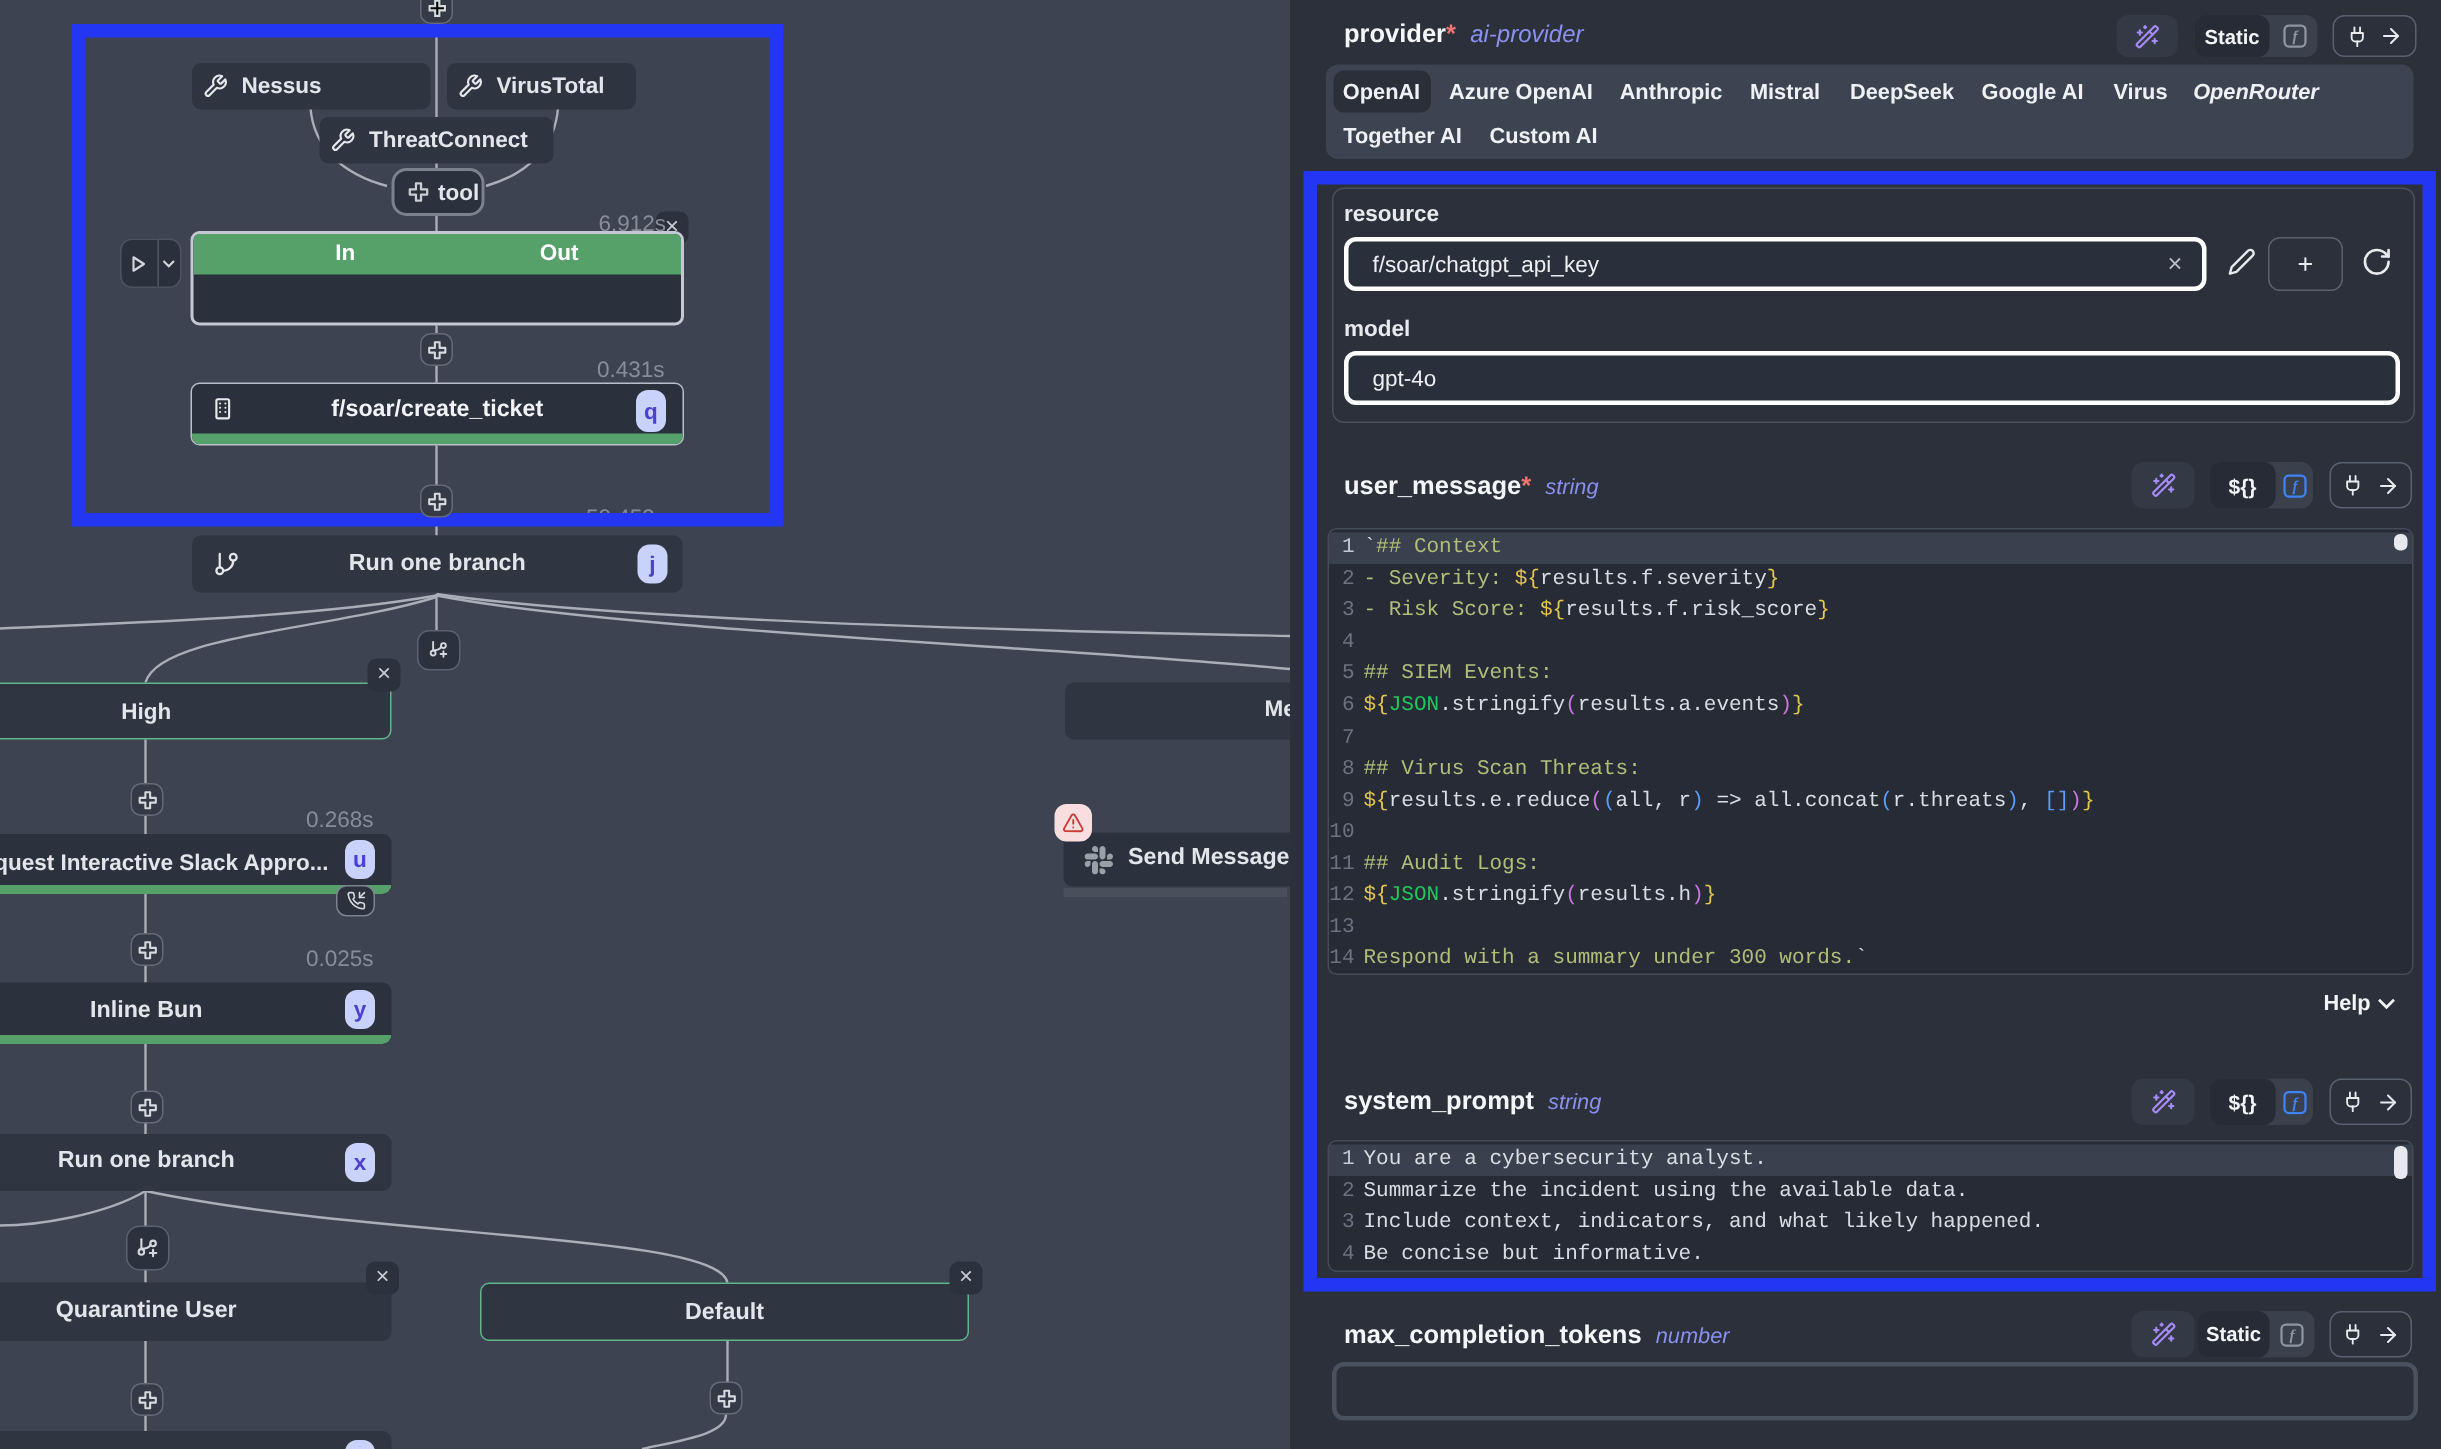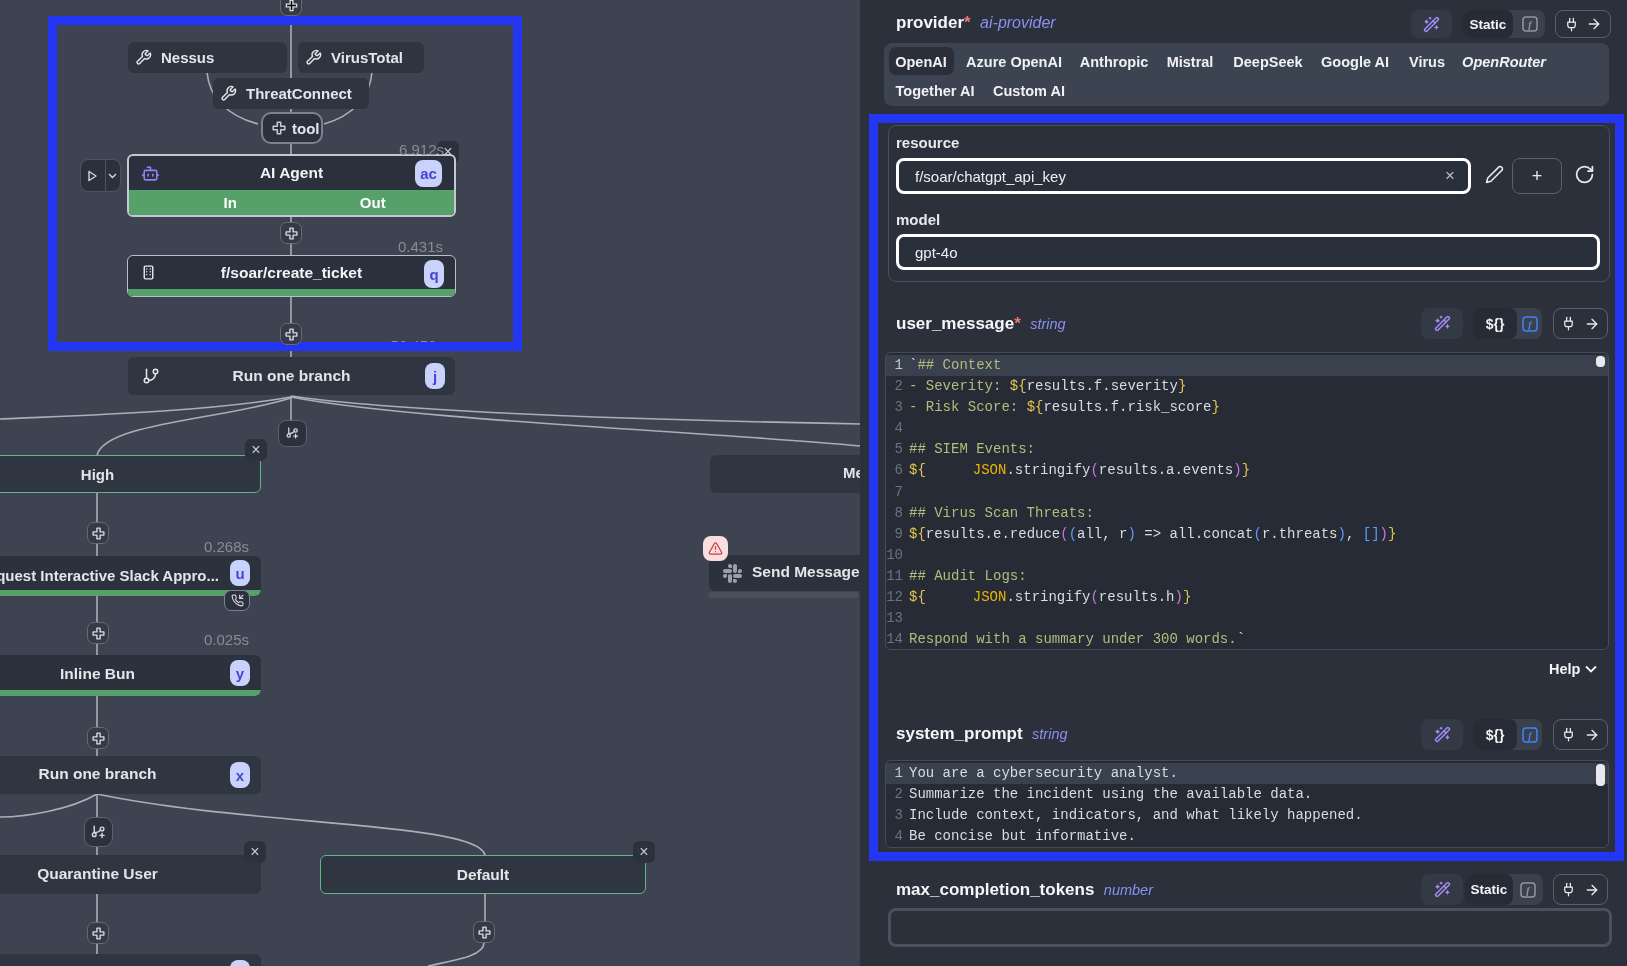--- a/index.html
+++ b/index.html
@@ -44,21 +44,21 @@
     color:#edeff2; font-size:15px; display:flex; align-items:center; padding-left:16px; }
   .editor { position:absolute; background:#262b35; border:1px solid #454c59; border-radius:6px;
     overflow:hidden; font-family:"Liberation Mono", monospace; font-size:14px; line-height:21.1px; }
   .aline { position:absolute; left:0; right:0; height:21px; background:#3a414e; }
   .srow { white-space:pre; position:relative; }
   .g { display:inline-block; width:17px; text-align:right; color:#6b7280; margin-right:6px; }
   .g2 { display:inline-block; width:17px; text-align:right; color:#c3c9d4; margin-right:6px; }
   .ol { color:#b2bd7a; } 
   .wh { color:#d8dce3; }
   .ye { color:#e3c74f; }
-  .te { color:#eab308;margin-left:47px; }
+  .te { color:#22c55e; }
   .pu { color:#c678dd; }
   .bl { color:#5b9cf8; }
   .tabwrap { position:absolute; background:#3d4451; border-radius:8px; }
   .tab { position:absolute; color:#eff1f4; font-weight:700; font-size:14.5px;
     transform:translateX(-50%); white-space:nowrap; }
 </style>
 </head>
 <body>
 <div id="canvas">
   <svg id="wires" width="860" height="966" viewBox="0 0 860 966" fill="none">
@@ -117,32 +117,20 @@
         </svg>
       </div>
     <div style="flex:1; border:1.5px solid #4d5461; border-radius:0 8px 8px 0; background:#2b313c; display:flex; align-items:center; justify-content:center;">
         <svg width="9" height="6" viewBox="0 0 9 6" fill="none">
           <path d="M1 1 L4.5 4.5 L8 1" stroke="#d4d8de" stroke-width="1.4"></path>
         </svg>
       </div>
   </div>
 
   <div class="abs" style="left:127px; top:154px; width:329px; height:63px; border:2px solid #c3c8d2; border-radius:6px; background:#2b313c; overflow:hidden;">
-    <div style="height:34px; display:flex; align-items:center; position:relative;">
-      <svg style="margin-left:12px;" width="19" height="19" viewBox="0 0 24 24" fill="none" stroke="#8d83f2" stroke-width="2" stroke-linecap="round" stroke-linejoin="round">
-          <path d="M12 8V4H8"></path>
-          <rect width="16" height="12" x="4" y="8" rx="2"></rect>
-          <path d="M2 14h2"></path>
-          <path d="M20 14h2"></path>
-          <path d="M15 13v2"></path>
-          <path d="M9 13v2"></path>
-        </svg>
-      <div style="position:absolute; left:0; width:100%; text-align:center; color:#f2f3f6; font-weight:700; font-size:15.5px;">AI Agent</div>
-      <div class="badge" style="right:12px; top:4px; width:27px; height:27px; position:absolute; border-radius:8px; font-size:15px;">ac</div>
-    </div>
     <div style="height:27px; background:#55a169; display:flex; color:#fff; font-weight:700; font-size:15px;">
       <div style="width:50%; text-align:center; line-height:26px;padding-left:40px;">In</div>
       <div style="width:50%; text-align:center; line-height:26px;">Out</div>
     </div>
   </div>
 
   <div class="plus" style="left:280px; top:222px;">
       <svg width="13" height="13" viewBox="0 0 14 14" fill="none">
         <path d="M5.3 1.2 h3.4 v4.1 h4.1 v3.4 h-4.1 v4.1 h-3.4 v-4.1 h-4.1 v-3.4 h4.1 z" stroke="#d6dade" stroke-width="1.5" stroke-linejoin="round"></path>
       </svg>

